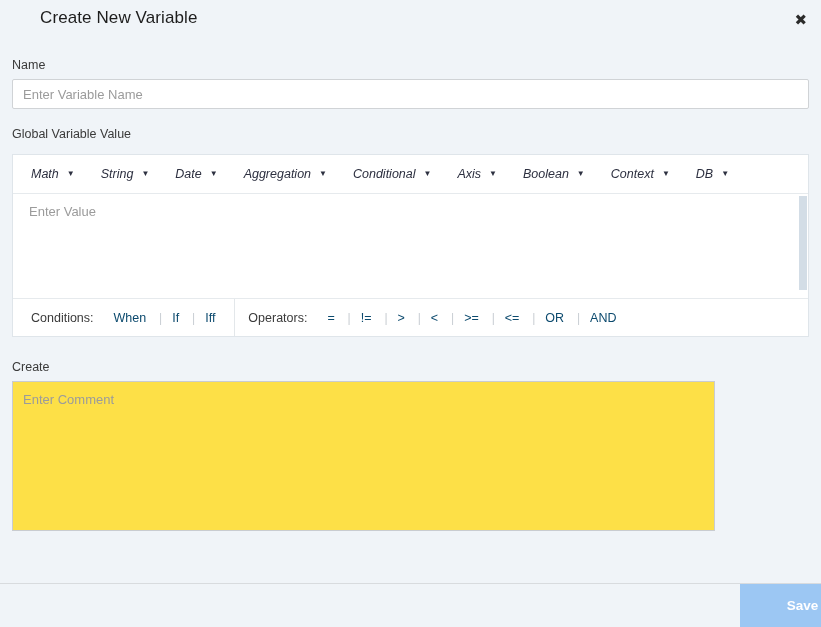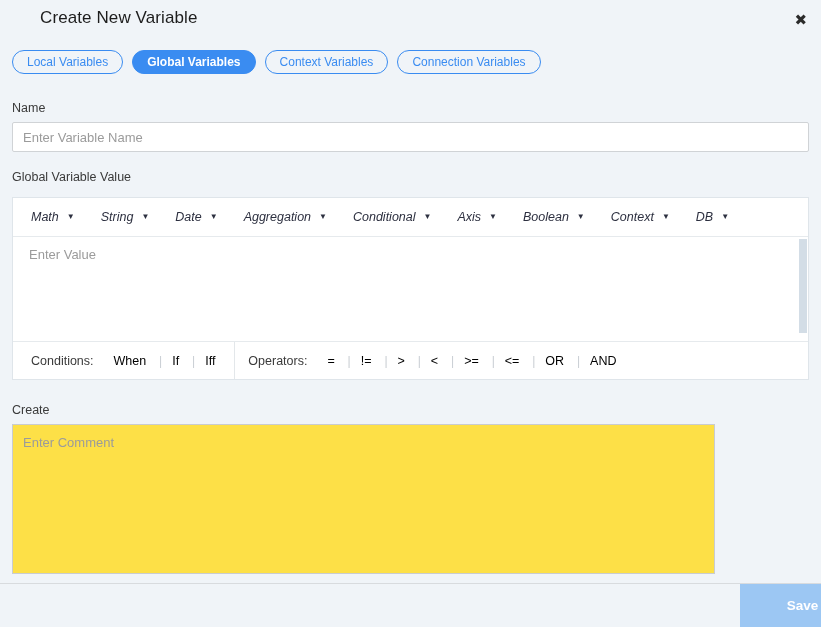--- a/index.html
+++ b/index.html
@@ -93,21 +93,21 @@
 
   .cond-bar {
     display: flex; align-items: stretch;
     height: 38px; border-top: 1px solid #e6eaed;
     font-size: 12.5px; color: #3a3a3a;
   }
   .cond-group { display: flex; align-items: center; padding: 0 6px 0 18px; }
   .op-group { border-left: 1px solid #e3e7ea; padding: 0 6px 0 13px; }
   .group-label { margin-right: 7px; color: #3a3a3a; }
   .cond-item {
-    padding: 0 13px; cursor: pointer; color: #000000; white-space: nowrap;
+    padding: 0 13px; cursor: pointer; color: #0c4a6e; white-space: nowrap;
     display: inline-flex; align-items: center; position: relative;
   }
   .cond-item.sep::after {
     content: "|"; color: #c9ced3; position: absolute; right: -3px;
     font-size: 12px; pointer-events: none;
   }
 
   
   .comment-textarea {
     margin-top: 7px; width: 703px; height: 150px;
@@ -133,26 +133,20 @@
 <body>
 
 <div class="modal">
   <div class="content">
 
     <div class="header">
       <div class="title">Create New Variable</div>
       <div class="close-btn">✖</div>
     </div>
 
-    <div class="tabs">
-      <button class="tab">Local Variables</button>
-      <button class="tab active">Global Variables</button>
-      <button class="tab">Context Variables</button>
-      <button class="tab">Connection Variables</button>
-    </div>
 
     <div class="field-label lbl-name">Name</div>
     <input class="name-input" type="text" placeholder="Enter Variable Name" style="">
 
     <div class="field-label lbl-value">Global Variable Value</div>
 
     <div class="value-panel">
 
       <div class="fx-toolbar">
         <span class="fx-dd">

